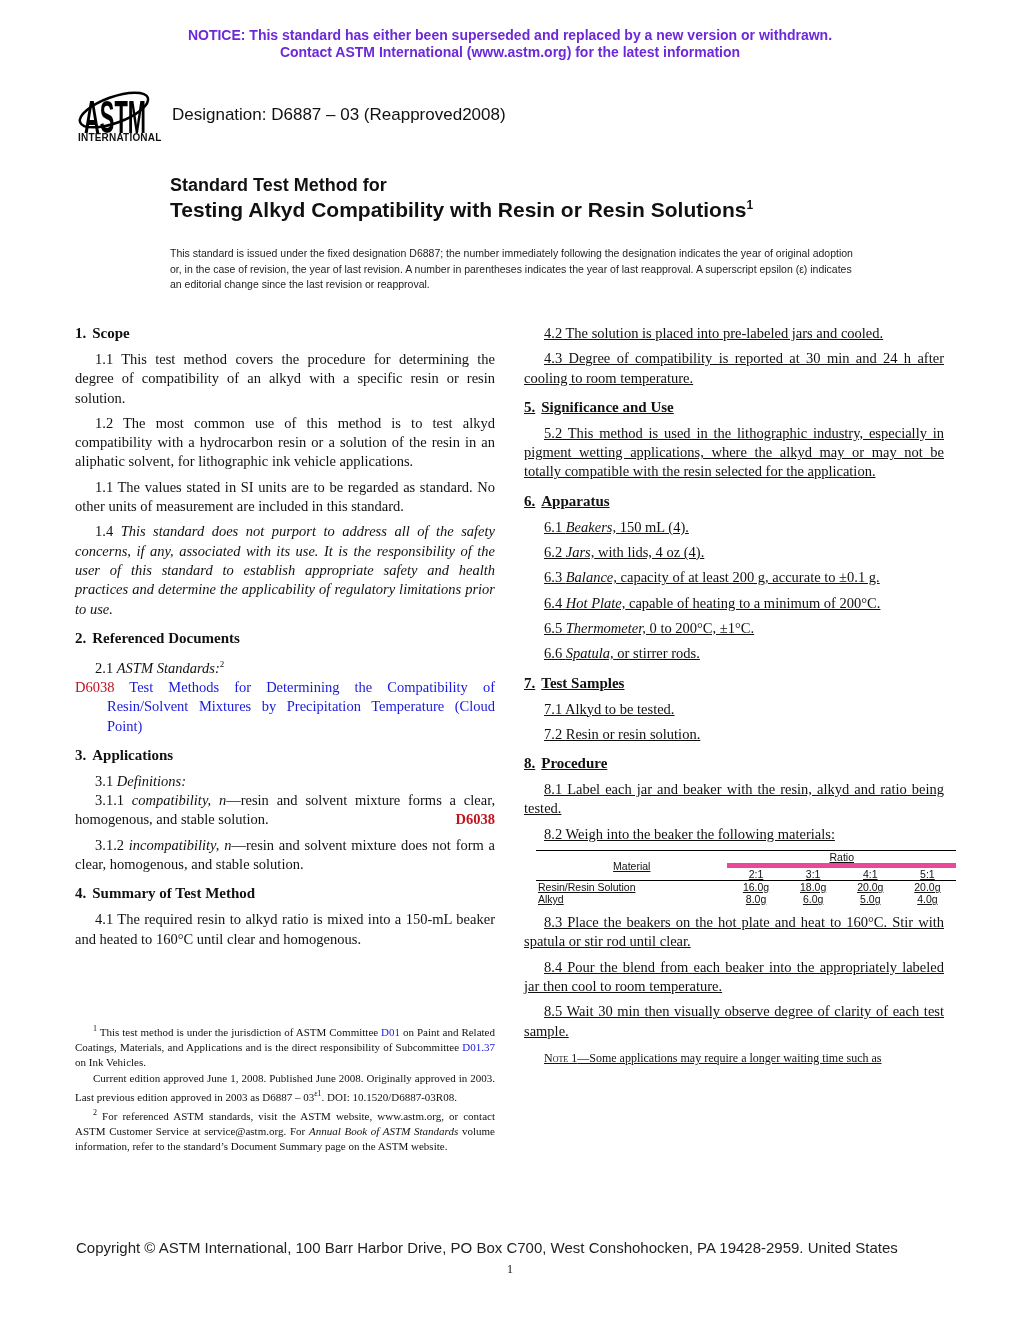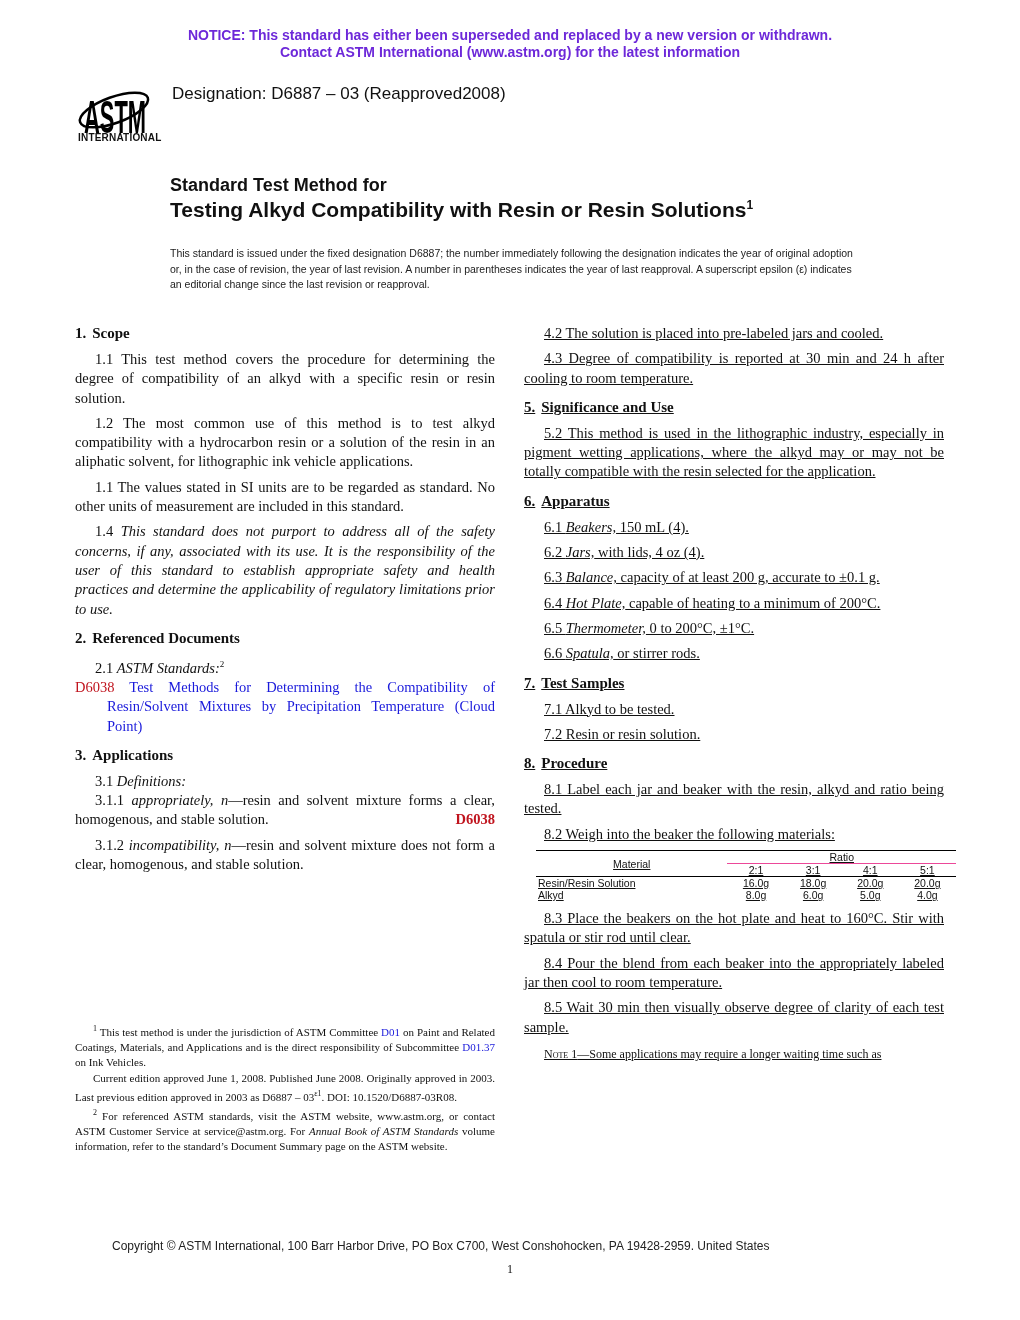--- a/index.html
+++ b/index.html
@@ -1,20 +1,20 @@
 <!DOCTYPE html>
 <html><head>
 <meta charset="utf-8">
 <style>
   html, body { margin:0; padding:0; background:#fff; }
   body { width:1020px; height:1320px; position:relative; overflow:hidden; font-family:"Liberation Serif", serif; color:#111; }
   .notice { position:absolute; top:27px; left:0; width:1020px; text-align:center; color:#6d28d9; font-family:"Liberation Sans", sans-serif; font-weight:bold; font-size:14px; line-height:17px; }
   .logo { position:absolute; left:74px; top:76px; width:90px; height:70px; }
   .logo-int { position:absolute; left:78px; top:132px; font-family:"Liberation Sans", sans-serif; font-weight:bold; font-size:10px; letter-spacing:0.2px; }
-  .designation { position:absolute; left:172px; top:84px; font-family:"Liberation Sans", sans-serif; font-size:17px; }
+  .designation { position:absolute; left:172px; top:105px; font-family:"Liberation Sans", sans-serif; font-size:17px; }
   .title1 { position:absolute; left:170px; top:175px; font-family:"Liberation Sans", sans-serif; font-weight:bold; font-size:18px; }
   .title2 { position:absolute; left:170px; top:198px; font-family:"Liberation Sans", sans-serif; font-weight:bold; font-size:21px; }
   .title2 sup { font-size:12px; vertical-align:8px; }
   .issued { position:absolute; left:170px; top:246px; width:690px; font-family:"Liberation Sans", sans-serif; font-size:10.5px; line-height:15.5px; color:#222; }
   .col { position:absolute; top:324px; width:420px; font-size:14.5px; line-height:19.3px; }
   .col.left { left:75px; }
   .col.right { left:524px; width:420px;text-decoration:underline; }
   h2 { font-size:15px; font-weight:bold; margin:0 0 7px 0; line-height:19px; }
   h2 .num { margin-right:6px; }
   p { margin:0 0 6px 0; text-indent:20px; text-align:justify; }
@@ -27,21 +27,21 @@
   table.mat td, table.mat th { padding:0 2px; line-height:12px; font-weight:normal; }
   table.mat .top { border-top:1px solid #000; }
   table.mat .bot { border-bottom:1px solid #000; }
   table.mat .r { text-align:center; }
   .footnotes { position:absolute; left:75px; top:1021px; width:420px; font-size:11px; line-height:15.3px; }
   .footnotes p { margin:0; text-indent:18px; }
   .footnotes sup { font-size:8px; }
   .blue { color:#1a1adb; }
   .note { font-size:12px; text-indent:20px; margin-top:8px; }
   .note .sc { font-variant:small-caps; }
-  .copyright { position:absolute; left:76px; top:1239px; font-family:"Liberation Sans", sans-serif; font-size:12px; color:#222;margin-left:36px; }
+  .copyright { position:absolute; left:76px; top:1239px; font-family:"Liberation Sans", sans-serif; font-size:15px; color:#222; }
   .pageno { position:absolute; left:507px; top:1262px; font-size:12px; }
 </style>
 </head>
 <body>
 
 <div class="notice">
   <div>NOTICE: This standard has either been superseded and replaced by a new version or withdrawn.</div>
   <div>Contact ASTM International (www.astm.org) for the latest information</div>
 </div>
 
@@ -67,22 +67,26 @@
     <p><span>1.4 </span><i>This standard does not purport to address all of the safety concerns, if any, associated with its use. It is the responsibility of the user of this standard to establish appropriate safety and health practices and determine the applicability of regulatory limitations prior to use.</i></p>
   </div>
   <div class="sec">
     <h2><span class="num">2.</span><span>Referenced Documents</span></h2>
     <p style="margin-bottom:0"><span>2.1 </span><i>ASTM Standards:</i><sup style="font-size:9px">2</sup></p>
     <p class="ref"><span class="code">D6038</span><span> Test Methods for Determining the Compatibility of Resin/Solvent Mixtures by Precipitation Temperature (Cloud Point)</span></p>
   </div>
   <div class="sec">
     <h2><span class="num">3.</span><span>Applications</span></h2>
     <p style="margin-bottom:0"><span>3.1 </span><i>Definitions:</i></p>
-    <p><span>3.1.1 </span><i>appropriately, n</i><span>—resin and solvent mixture forms a clear, homogenous, and stable solution.</span><span class="redb">D6038</span></p>
+    <p><span>3.1.1 </span><i>compatibility, n</i><span>—resin and solvent mixture forms a clear, homogenous, and stable solution.</span><span class="redb">D6038</span></p>
     <p><span>3.1.2 </span><i>incompatibility, n</i><span>—resin and solvent mixture does not form a clear, homogenous, and stable solution.</span></p>
+  </div>
+  <div class="sec">
+    <h2><span class="num">4.</span><span>Summary of Test Method</span></h2>
+    <p>4.1  The required resin to alkyd ratio is mixed into a 150-mL beaker and heated to 160°C until clear and homogenous.</p>
   </div>
 </div>
 
 <div class="col right">
   <div class="sec">
     <p>4.2  The solution is placed into pre-labeled jars and cooled.</p>
     <p>4.3  Degree of compatibility is reported at 30 min and 24 h after cooling to room temperature.</p>
   </div>
   <div class="sec">
     <h2><span class="num">5.</span><span>Significance and Use</span></h2>
@@ -103,21 +107,21 @@
     <p>7.2  Resin or resin solution.</p>
   </div>
   <div class="sec">
     <h2><span class="num">8.</span><span>Procedure</span></h2>
     <p>8.1  Label each jar and beaker with the resin, alkyd and ratio being tested.</p>
     <p>8.2  Weigh into the beaker the following materials:</p>
     <table class="mat">
       <tbody>
           <tr class="top">
         <td rowspan="2" style="text-align:center" class="bot top">Material</td>
-        <td colspan="4" class="r top" style="border-bottom:1px solid #ec4899">Ratio</td>
+        <td colspan="4" class="r top" style="border-bottom:5px solid #ec4899">Ratio</td>
       </tr>
       <tr>
         <td class="r bot">2:1</td>
         <td class="r bot">3:1</td>
         <td class="r bot">4:1</td>
         <td class="r bot">5:1</td>
       </tr>
       <tr>
         <td>Resin/Resin Solution</td>
         <td class="r">16.0g</td>

